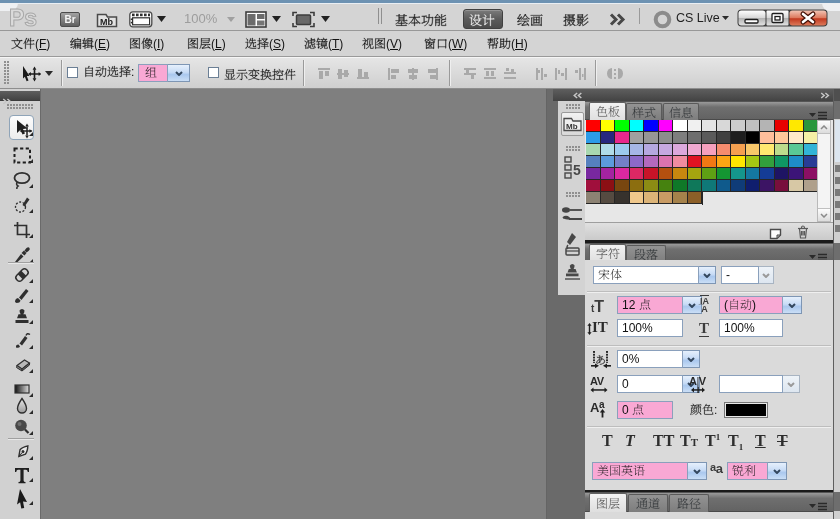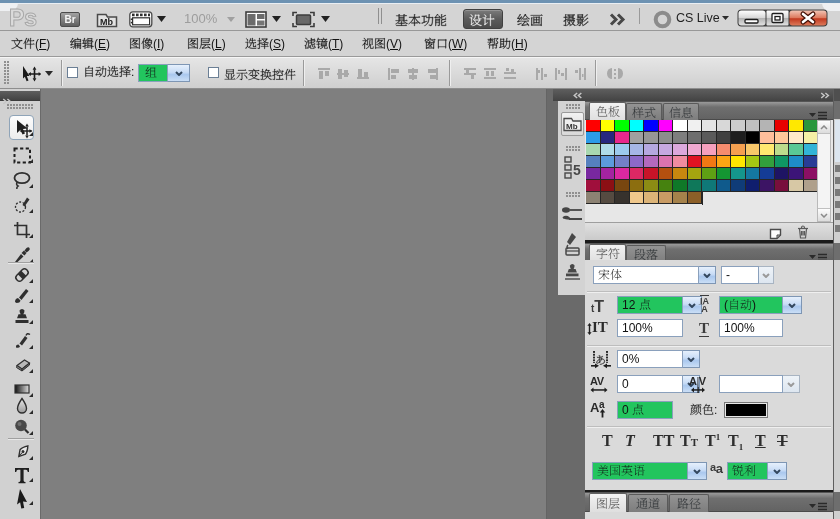--- a/index.html
+++ b/index.html
@@ -1,20 +1,20 @@
 <!DOCTYPE html>
 <html><head><meta charset="utf-8"><style>
 *{margin:0;padding:0;box-sizing:border-box;font-family:"Liberation Sans",sans-serif}
 html,body{width:840px;height:519px;overflow:hidden}
 body{position:relative;background:#7f7f7f}
 .abs{position:absolute}
 svg.ck{display:inline-block;vertical-align:middle}
 .row{display:flex;align-items:center}
 
-.fld{background:#22c55e;border:1px solid #8aa0bc;height:18px;display:flex;align-items:center;padding-left:4px;font-size:12px;color:#111}
+.fld{background:#f9a8d4;border:1px solid #8aa0bc;height:18px;display:flex;align-items:center;padding-left:4px;font-size:12px;color:#111}
 .arrbtn{width:19px;height:18px;border:1px solid #7e96b4;border-left:none;background:linear-gradient(#e6f0fc,#c8dcf6 45%,#aac8ee 60%,#cadef6);display:flex;align-items:center;justify-content:center}
 .arrbtn.dis{background:linear-gradient(#eef3f8,#dde6f0);border-color:#a8b4c2}
 .chk{width:11px;height:11px;background:#fff;border:1px solid #6b7f95}
 .sep-v{width:1px;background:#9a9a9a;box-shadow:1px 0 0 #efefef}
 </style></head><body>
 <svg width="0" height="0" style="position:absolute">
     <defs>
       <path id="u8272" d="M593 -724H581L616 -759L679 -698Q670 -692 639 -690Q622 -668 598 -639Q575 -610 549 -582Q523 -553 498 -533H478Q499 -558 521 -594Q543 -629 562 -664Q582 -700 593 -724ZM303 -724H616V-695H285ZM471 -541H515V-280H471ZM175 -93H220V-42Q220 -11 248 -2Q276 6 324 6H746Q800 6 824 0Q849 -5 859 -26Q865 -38 872 -64Q880 -89 886 -120Q893 -150 896 -174H910L911 -14Q932 -9 940 -6Q948 -2 948 6Q948 18 932 27Q915 36 872 42Q829 47 750 47H330Q280 47 246 39Q211 31 193 12Q175 -8 175 -43ZM775 -541H765L795 -573L863 -521Q858 -515 846 -510Q834 -504 820 -501V-219Q820 -216 813 -212Q806 -208 798 -204Q789 -201 781 -201H775ZM195 -541H809V-511H195ZM195 -298H809V-268H195ZM333 -840 413 -818Q410 -810 402 -807Q394 -804 375 -805Q342 -737 291 -664Q240 -590 177 -524Q114 -458 45 -412L32 -426Q79 -462 124 -510Q168 -559 208 -614Q247 -670 279 -728Q311 -785 333 -840ZM220 -541V-77Q220 -77 210 -77Q199 -77 182 -77H175V-549L184 -563L232 -541Z"></path>
       <path id="u663E" d="M895 -327Q891 -320 882 -315Q873 -310 857 -312Q822 -245 777 -179Q732 -113 688 -68L672 -78Q696 -112 722 -158Q748 -204 772 -256Q797 -309 817 -360ZM659 -411Q658 -401 650 -394Q643 -388 626 -386V14H582V-420ZM446 -411Q445 -401 438 -395Q430 -389 414 -387V14H370V-420ZM137 -354Q187 -310 219 -271Q251 -232 268 -199Q285 -166 290 -142Q295 -118 291 -104Q287 -89 276 -86Q266 -83 253 -94Q245 -132 223 -178Q201 -223 174 -268Q146 -313 122 -347ZM876 -54Q876 -54 884 -48Q892 -41 905 -30Q918 -20 932 -8Q946 4 958 15Q954 31 932 31H59L50 1H831ZM243 -411Q243 -409 238 -406Q233 -402 225 -399Q217 -396 207 -396H199V-776V-802L248 -776H781V-746H243ZM743 -776 773 -809 841 -756Q836 -750 824 -745Q812 -740 797 -737V-425Q797 -422 790 -418Q784 -414 776 -410Q767 -407 759 -407H753V-776ZM774 -482V-452H221V-482ZM774 -630V-600H221V-630Z"></path>
       <path id="u8DEF" d="M493 -24H833V6H493ZM563 -725H805V-696H550ZM782 -725H772L808 -758L866 -702Q860 -697 850 -694Q841 -692 824 -691Q763 -551 648 -433Q533 -315 352 -243L341 -259Q450 -310 537 -382Q624 -454 686 -542Q748 -629 782 -725ZM546 -681Q584 -599 640 -528Q695 -458 776 -405Q856 -352 967 -319L964 -308Q951 -307 939 -300Q927 -292 922 -275Q818 -316 744 -373Q670 -430 619 -502Q568 -573 532 -659ZM481 -287V-312L536 -287H795L819 -316L879 -270Q874 -265 866 -260Q857 -256 842 -254V54Q842 57 830 64Q819 71 805 71H798V-257H524V56Q524 59 514 66Q504 73 487 73H481ZM588 -835 665 -808Q661 -800 652 -794Q643 -789 628 -790Q589 -693 532 -612Q476 -532 410 -482L395 -494Q453 -550 505 -640Q557 -731 588 -835ZM117 -766H365V-737H117ZM117 -525H365V-496H117ZM329 -766H319L348 -799L417 -747Q412 -741 400 -736Q388 -730 373 -727V-474Q372 -472 366 -468Q359 -464 350 -462Q342 -459 335 -459H329ZM217 -522H261V-48L217 -34ZM99 -384 176 -375Q175 -366 168 -360Q160 -353 143 -351V-27L99 -13ZM232 -343H311L350 -390Q350 -390 362 -380Q374 -371 391 -357Q408 -343 422 -329Q418 -313 396 -313H232ZM33 -20Q66 -26 126 -40Q186 -55 263 -75Q340 -95 423 -117L427 -102Q363 -77 277 -44Q191 -12 81 26Q76 44 60 49ZM95 -766V-793L151 -766H139V-462Q139 -459 128 -452Q118 -445 101 -445H95Z"></path>

